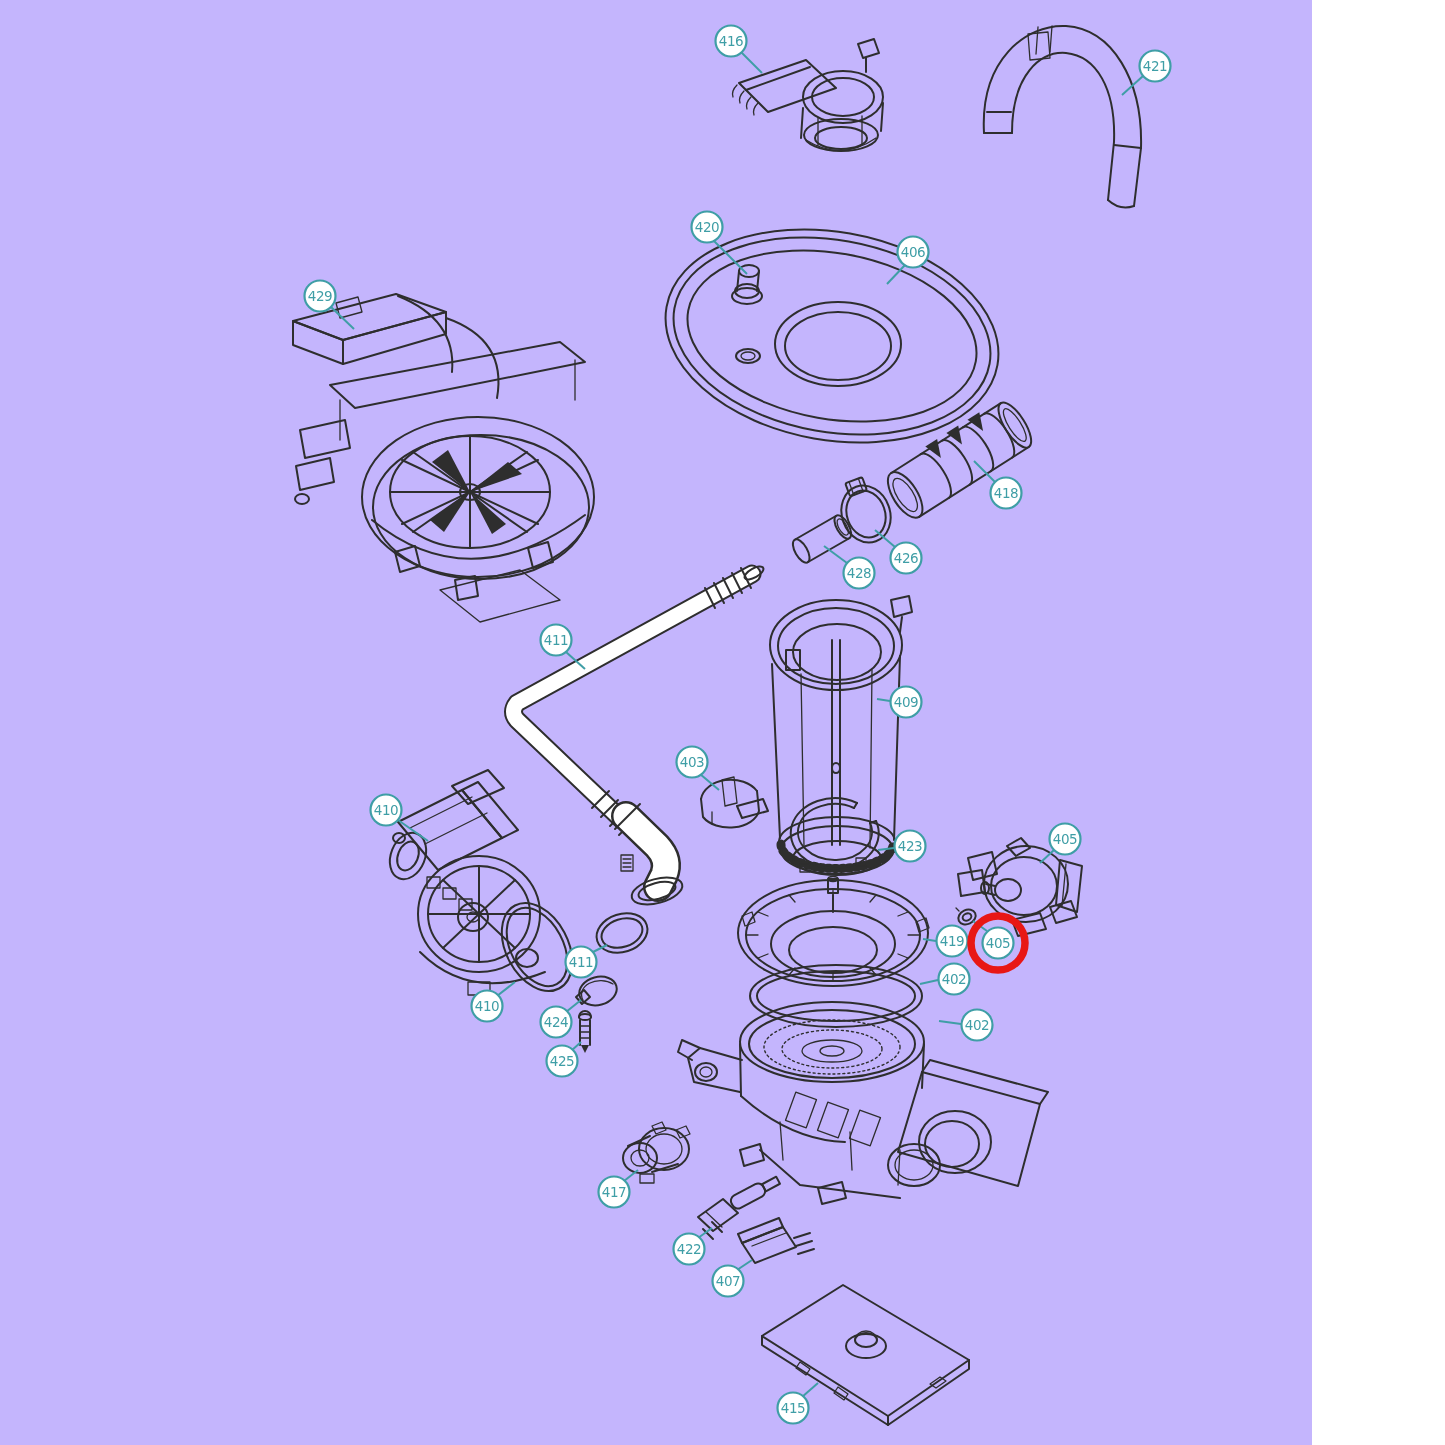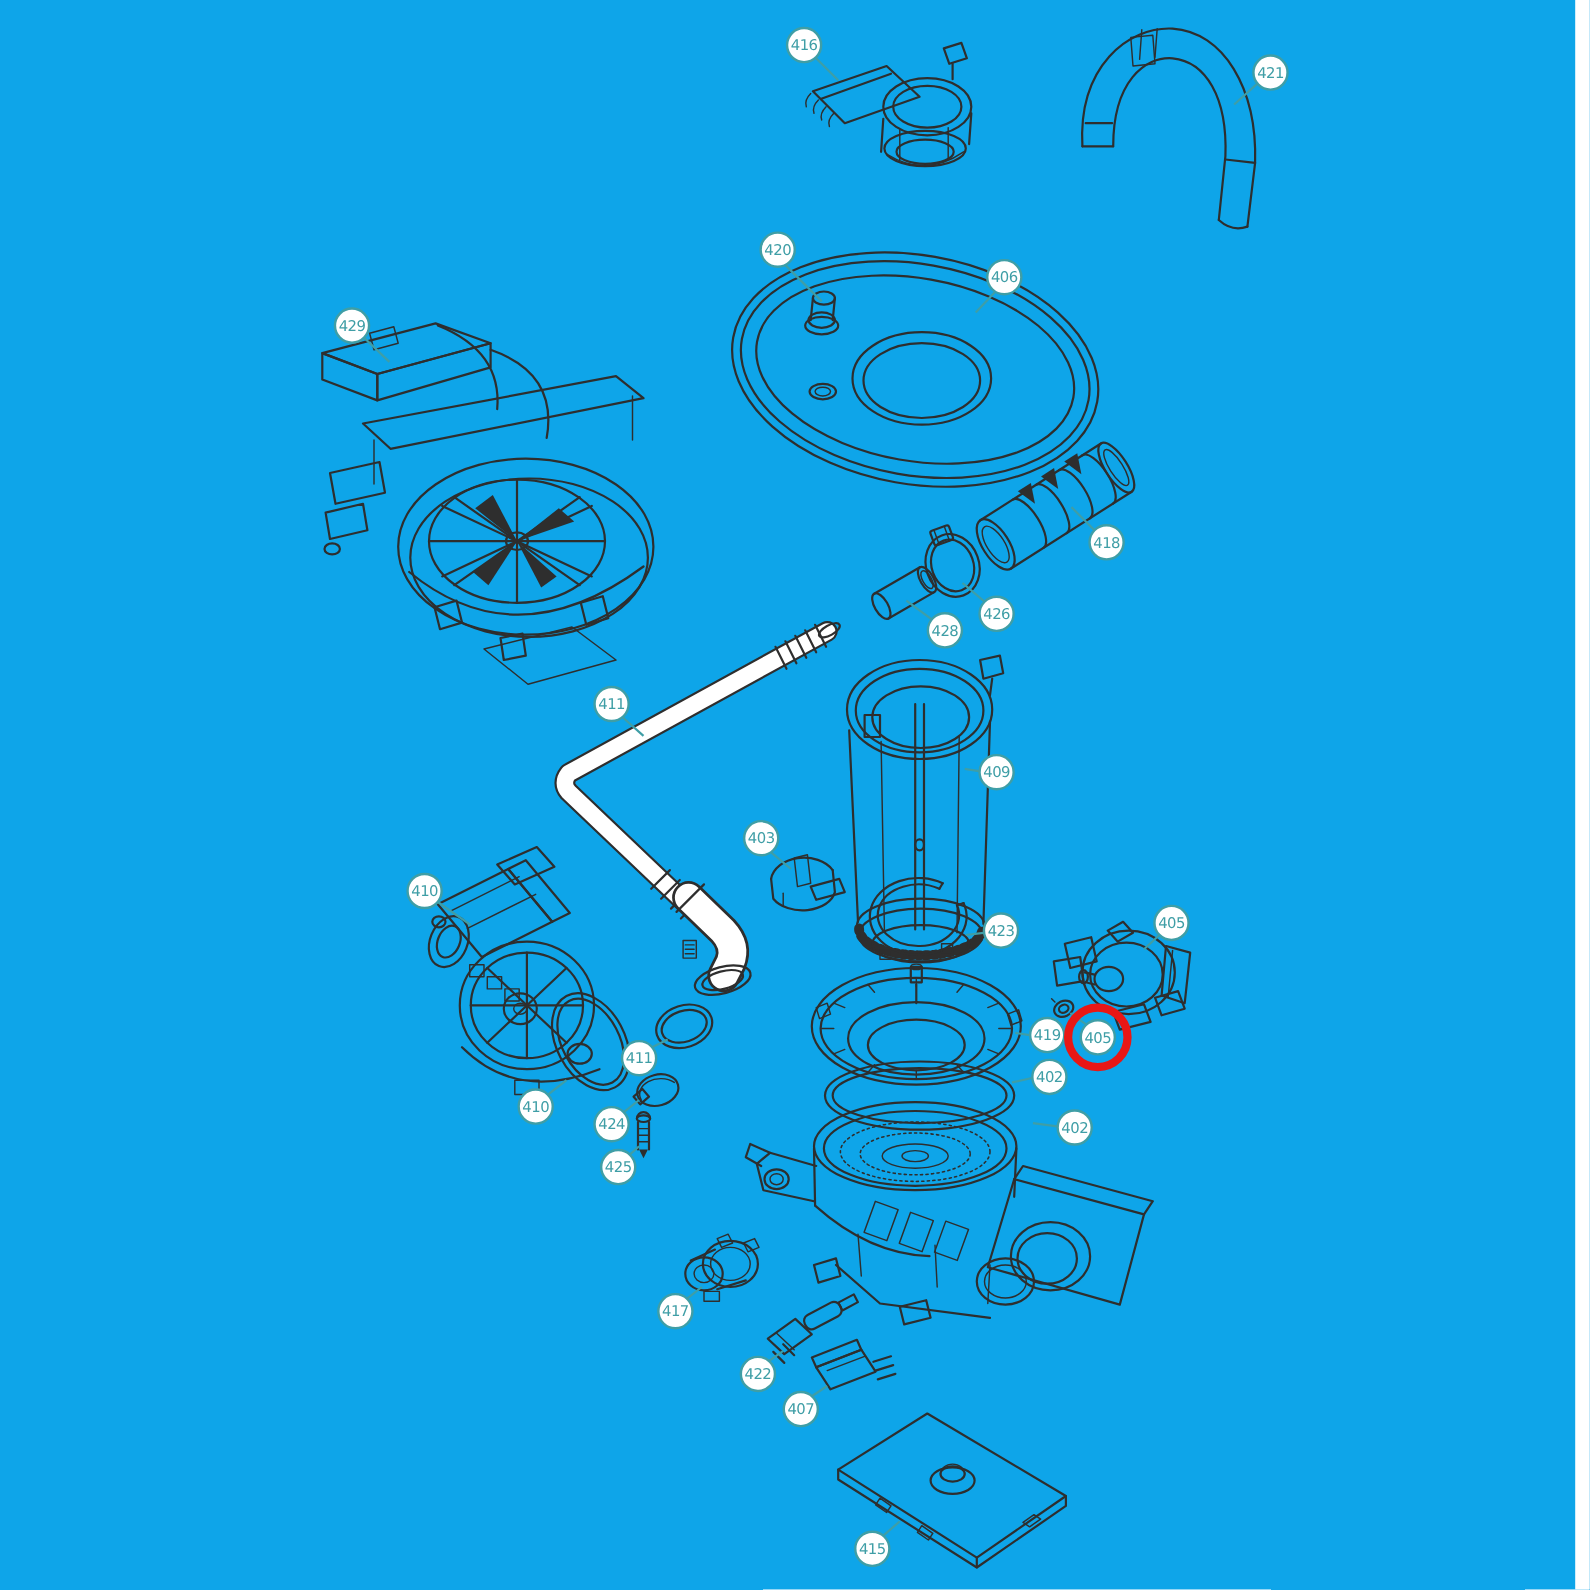--- a/index.html
+++ b/index.html
@@ -1,17 +1,17 @@
 <!DOCTYPE html>
 <html><head>
 <meta charset="utf-8">
 <style>
   html,body{margin:0;padding:0;background:#ffffff;}
   body{width:1445px;height:1445px;overflow:hidden;font-family:"DejaVu Sans",sans-serif;}
-  #page{position:relative;width:1432px;height:1445px;background:#0ea5e9;}
+  #page{position:relative;width:1312px;height:1445px;background:#c4b5fd;}
   svg{display:block;}
   
   #art *{stroke:#2e2e2e;fill:none;stroke-width:2;stroke-linecap:round;stroke-linejoin:round;}
   #art .thin{stroke-width:1.3;}
   #art .bold{stroke-width:2.6;}
   #art .filldark{fill:#2e2e2e;stroke:none;}
   #art .tube-outer{stroke-width:19;}
   #art .tube-inner{stroke:#ffffff;stroke-width:15;}
   #art .boot-outer{stroke-width:30;}
   #art .boot-inner{stroke:#ffffff;stroke-width:25;}

